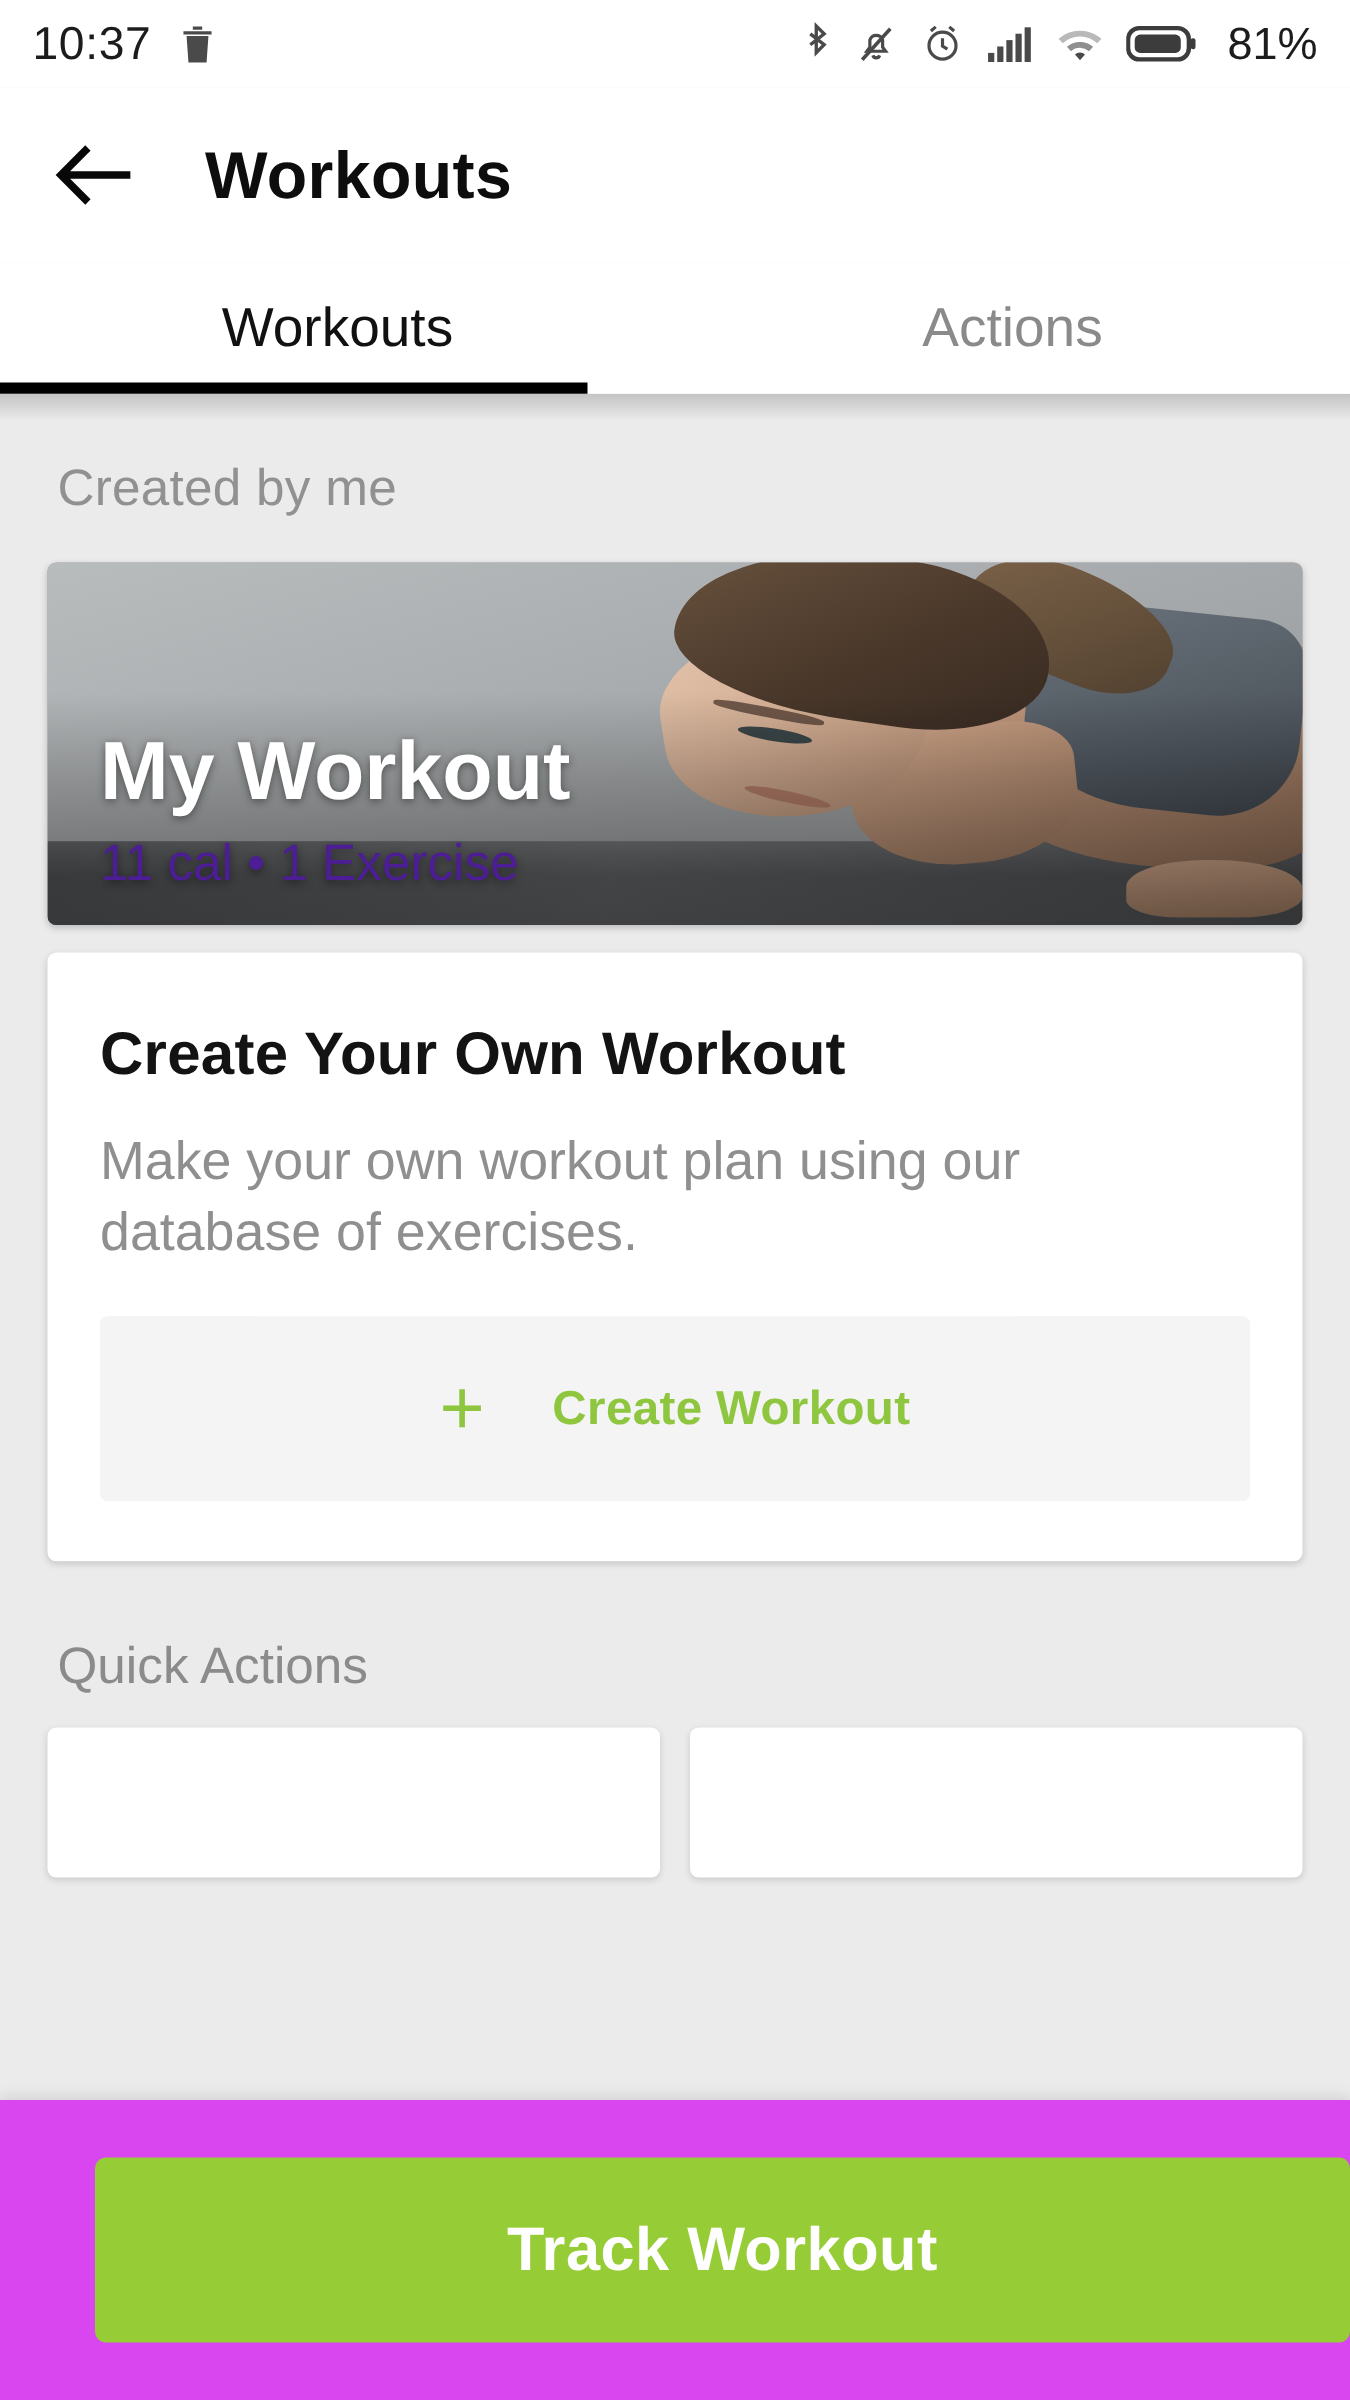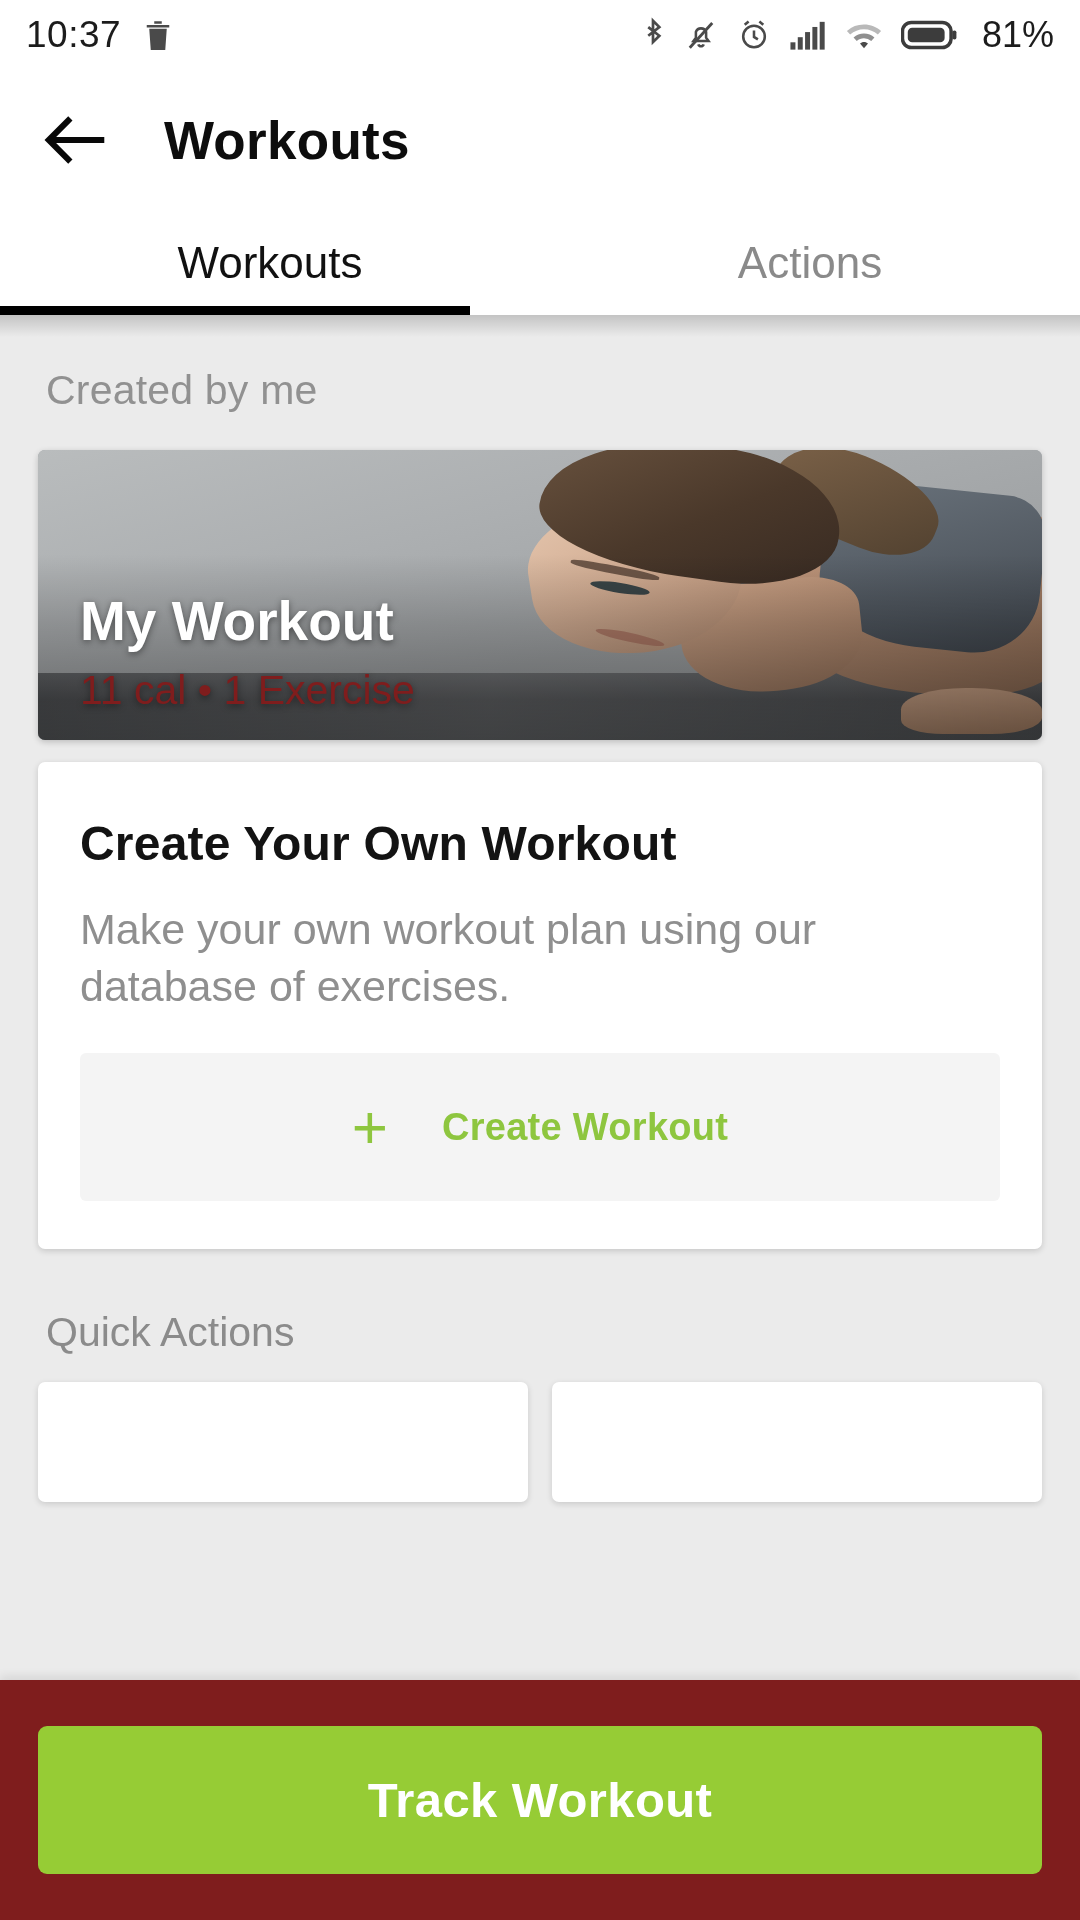--- a/index.html
+++ b/index.html
@@ -141,25 +141,25 @@
     border-radius:46% 50% 36% 30%;
   }
   .hero-scrim{
     position:absolute; inset:0;
     background:linear-gradient(to bottom, rgba(0,0,0,0) 36%, rgba(0,0,0,0.18) 60%, rgba(0,0,0,0.42) 100%);
   }
   .hero-text{
     position:absolute; left:42px; bottom:26px; right:40px;
   }
   .hero-title{
-    font-size:55px; font-weight:bold; color:#ffffff; line-height:1.05;
+    font-size:66px; font-weight:bold; color:#ffffff; line-height:1.05;
     text-shadow:0 2px 7px rgba(0,0,0,0.45);
   }
   .hero-sub{
-    font-size:41px; color:#7f1d1d; margin-top:16px;
+    font-size:41px; color:#4c1d95; margin-top:16px;
     text-shadow:0 2px 7px rgba(0,0,0,0.45);
   }
 
   
   .create-card{
     margin:22px 38px 0 38px; background:#ffffff; border-radius:7px;
     box-shadow:0 2px 6px rgba(0,0,0,0.16);
     padding:54px 42px 48px 42px;
   }
   .create-title{ font-size:48px; font-weight:bold; color:#131313; letter-spacing:0.2px; }
@@ -182,23 +182,23 @@
     display:flex; gap:24px; margin:26px 38px 0 38px;
   }
   .quick-card{
     flex:1; height:120px; background:#ffffff; border-radius:7px;
     box-shadow:0 2px 6px rgba(0,0,0,0.14);
   }
 
   
   .bottombar{
     position:absolute; left:0; bottom:0; width:1080px; height:240px;
-    background:#7f1d1d; z-index:50;
+    background:#d946ef; z-index:50;
     box-shadow:0 -3px 10px rgba(0,0,0,0.10);
-    display:flex; align-items:center; justify-content:center;
+    display:flex; align-items:center; justify-content:flex-end;
   }
   .track-btn{
     width:1004px; height:148px; background:#96cc35; border-radius:9px;
     border:none; color:#ffffff; font-size:49px; font-weight:bold;
     letter-spacing:0.4px; cursor:pointer; font-family:"Liberation Sans",sans-serif;
     display:flex; align-items:center; justify-content:center;
   }
 </style>
 </head>
 <body>

